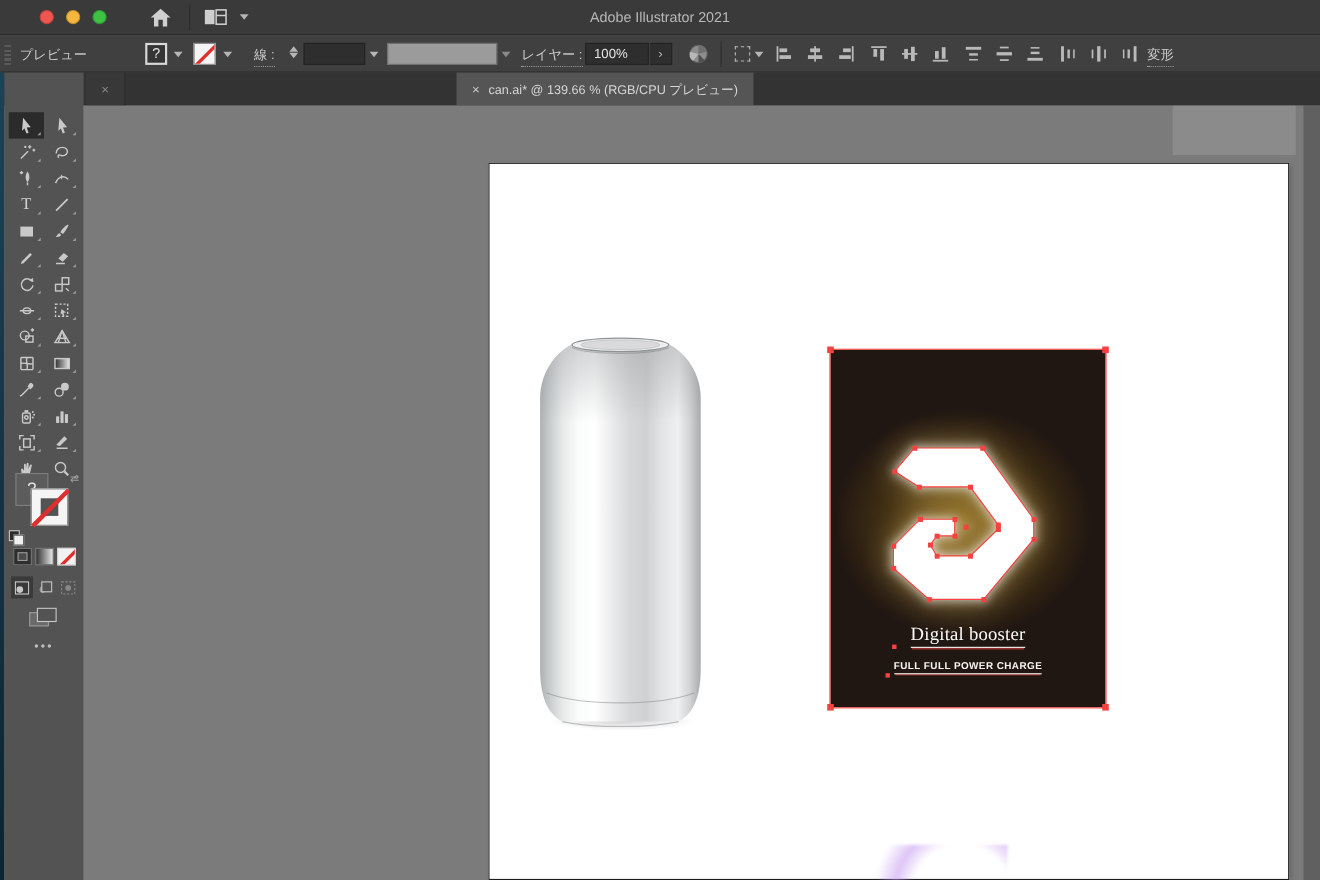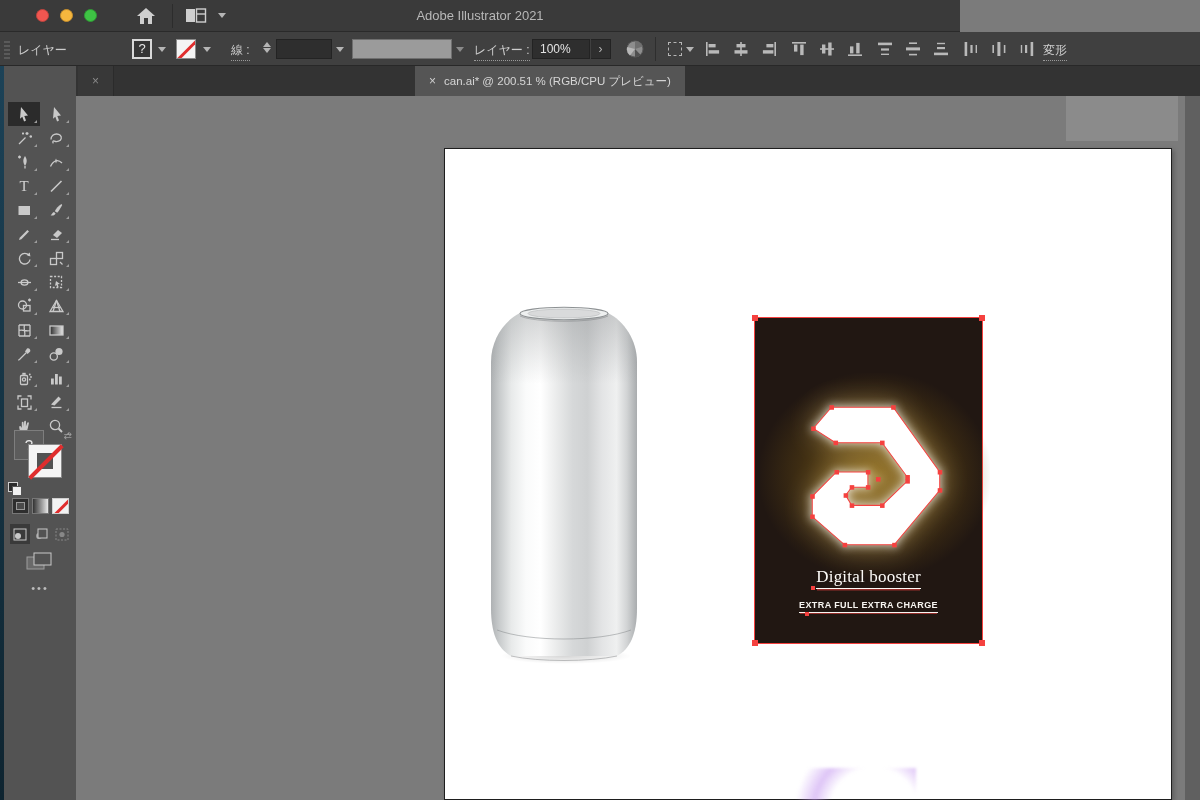--- a/index.html
+++ b/index.html
@@ -1,20 +1,20 @@
 <!DOCTYPE html>
 <html><head>
 <meta charset="utf-8">
 <style>
   * { margin:0; padding:0; box-sizing:border-box; }
   html,body { width:1200px; height:800px; overflow:hidden; background:#7b7b7b;
               font-family:"Liberation Sans","DejaVu Sans",sans-serif; }
 
   
-  .titlebar { position:absolute; left:0; top:0; width:960px; height:32px;
+  .titlebar { position:absolute; left:0; top:0; width:1200px; height:32px;
               background:#3a3a3a; border-bottom:1px solid #2a2a2a; }
   .traffic { position:absolute; top:9px; width:13px; height:13px; border-radius:50%; }
   .tl-red    { left:36px;  background:#f05650; border:1px solid #c0443e; }
   .tl-yellow { left:60px;  background:#f6b73e; border:1px solid #c78f2d; }
   .tl-green  { left:84px;  background:#3ec244; border:1px solid #2f9a35; }
   .home-icon { position:absolute; left:136px; top:6px; }
   .ws-sep { position:absolute; left:172px; top:4px; width:1px; height:24px; background:#2c2c2c; }
   .ws-icon { position:absolute; left:186px; top:8px; }
   .win-title { position:absolute; left:0; right:0; top:8px; text-align:center;
                color:#b8b8b8; font-size:13px; }
@@ -123,21 +123,21 @@
   .light-rect { position:absolute; left:990px; top:0; width:112px; height:45px; background:#8b8b8b; }
   .artboard { position:absolute; left:368px; top:52px; width:728px; height:652px;
               background:#ffffff; border:1.5px solid #1e1e1e; box-shadow:2px 2px 5px rgba(0,0,0,.25); }
 
   
   .can { position:absolute; left:413px; top:204px; }
   .can-shadow { position:absolute; left:424px; top:552px; width:132px; height:16px;
                 background:radial-gradient(ellipse at center, rgba(0,0,0,.16), rgba(0,0,0,0) 70%); }
 
   
-  .card { position:absolute; left:679px; top:222px; width:227px; height:325px;
+  .card { position:absolute; left:679px; top:222px; width:250px; height:325px;
           background:#211712; outline:1px solid #f5413f; }
   .handle { position:absolute; width:6px; height:6px; background:#f5413f; }
   .glow { position:absolute; left:5px; top:55px; width:230px; height:205px;
           background:radial-gradient(ellipse at center, rgba(146,112,32,.95), rgba(95,70,20,.55) 42%, rgba(33,23,18,0) 72%); }
   .logo-svg { position:absolute; left:36px; top:74px;
               filter:drop-shadow(0 0 5px rgba(255,255,255,.75)) drop-shadow(0 0 13px rgba(255,225,150,.45)); }
   .card-title { position:absolute; left:0; top:249px; width:100%; text-align:center;
                 color:#fdfbf8; font-family:"Liberation Serif","DejaVu Serif",serif;
                 font-size:17px; letter-spacing:0.2px; }
   .card-title span { border-bottom:1.5px solid #fdfbf8; box-shadow:0 2.5px 0 -1px rgba(242,65,62,.55); padding-bottom:2px; }
@@ -169,21 +169,21 @@
       <rect x="10.5" y="1" width="9" height="13" fill="none" stroke="#cfcfcf" stroke-width="1.4"></rect>
       <line x1="10.5" y1="6" x2="19.5" y2="6" stroke="#cfcfcf" stroke-width="1.4"></line>
     </svg>
   </div>
   <div class="chev" style="left:218px; top:13px;"></div>
   <div class="win-title">Adobe Illustrator 2021</div>
 </div>
 
 <div class="controlbar">
   <div class="cb-grip"></div>
-  <div class="cb-label" style="left:18px;">レイヤー</div>
+  <div class="cb-label" style="left:18px;">プレビュー</div>
 
   <div class="swatch-box" style="left:132px;">?</div>
   <div class="chev" style="left:158px;"></div>
   <div class="swatch-none" style="left:176px;"></div>
   <div class="chev" style="left:203px;"></div>
 
   <span class="cb-label dotted-u" style="left:231px;">線 :</span>
   <div class="stepper" style="left:262px;">
       <i class="up"></i>
       <i class="dn"></i>
@@ -277,21 +277,21 @@
 </div>
 
 <div class="tabbar">
   <div class="collapse-arrows">««</div>
   <div class="tab-grip"></div>
   <div class="tab tab-inactive" style="left:78px;">
     <span class="x">×</span>
   </div>
   <div class="tab tab-active" style="left:415px;">
     <span class="x">×</span>
-    <span>can.ai* @ 200.51 % (RGB/CPU プレビュー)</span>
+    <span>can.ai* @ 139.66 % (RGB/CPU プレビュー)</span>
   </div>
 </div>
 
 <div class="desktop-sliver"></div>
 
 <div class="toolbar">
   <div class="tools">
     <div class="tool active">
         <svg class="ti" width="17" height="17">
           <path class="f" d="M5,1 L12,9.6 L8.3,9.9 L10,14.6 L8.1,15.4 L6.3,10.8 L4,12.8 Z" fill="#ececec"></path>
@@ -584,21 +584,21 @@
           <rect x="88" y="110" width="4.5" height="4.5"></rect>
         <rect x="113" y="86" width="4.5" height="4.5"></rect>
           <rect x="113" y="82" width="4.5" height="4.5"></rect>
         <rect x="88" y="48" width="4.5" height="4.5"></rect>
           <rect x="42" y="48" width="4.5" height="4.5"></rect>
         <rect x="84" y="84" width="4.5" height="4.5"></rect>
       </g>
     </svg>
 
     <div class="card-title"><span>Digital booster</span></div>
-    <div class="card-sub"><span>EXTRA FULL EXTRA CHARGE</span></div>
+    <div class="card-sub"><span>FULL FULL POWER CHARGE</span></div>
     <div class="t-anchor" style="left:56px; top:268px;"></div>
     <div class="t-anchor" style="left:50px; top:294px;"></div>
 
     <div class="handle" style="left:-3px; top:-3px;"></div>
     <div class="handle" style="right:-3px; top:-3px;"></div>
     <div class="handle" style="left:-3px; bottom:-3px;"></div>
     <div class="handle" style="right:-3px; bottom:-3px;"></div>
   </div>
 
   <div class="purple-glow"></div>

